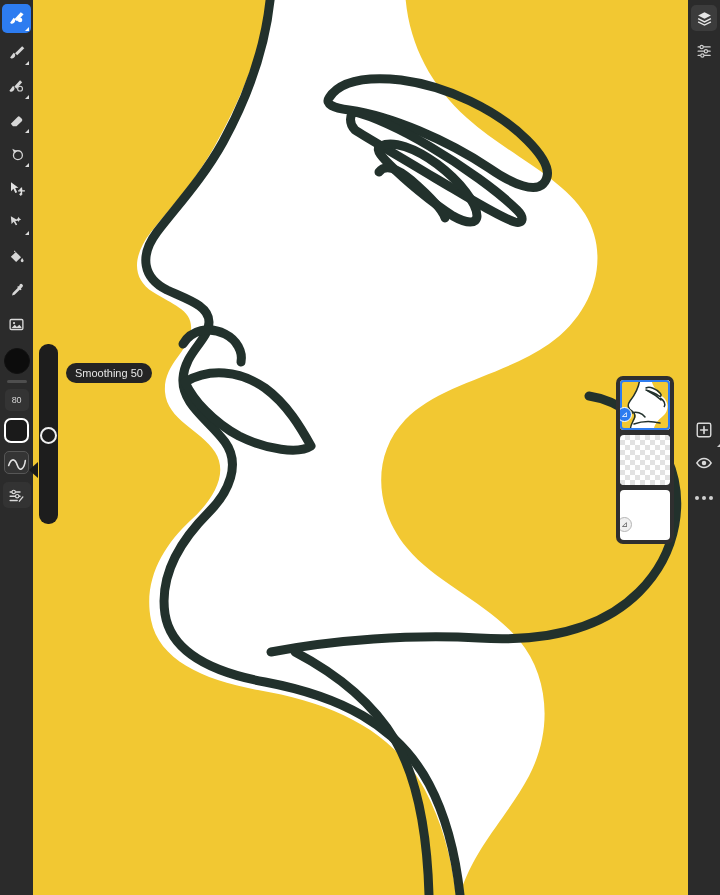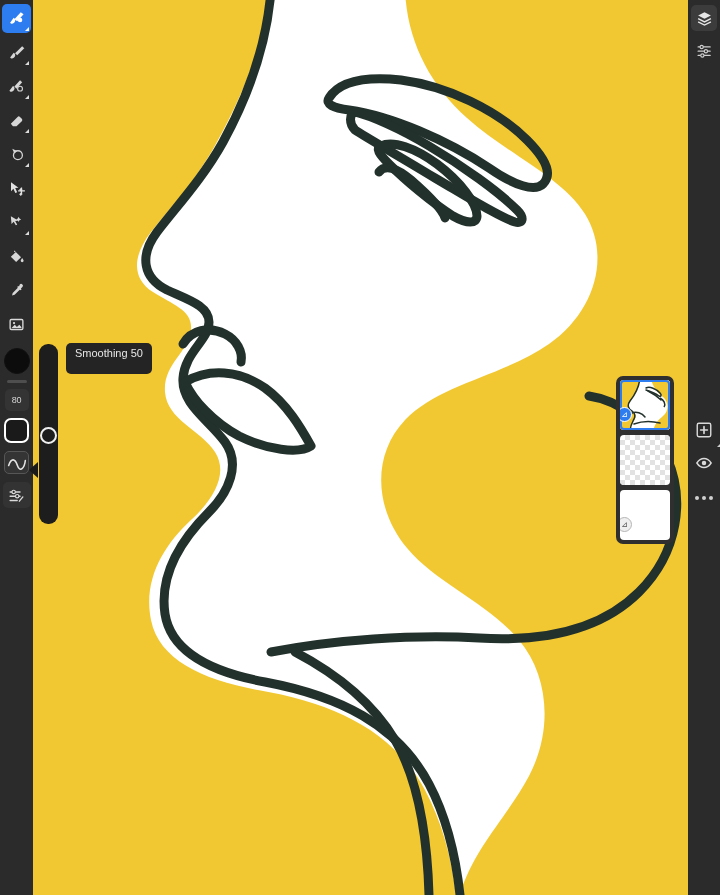--- a/index.html
+++ b/index.html
@@ -121,26 +121,26 @@
     left: 40px; top: 427px;
     width: 17px; height: 17px;
     border: 2px solid #efefef;
     border-radius: 50%;
     background: transparent;
     z-index: 23;
     cursor: grab;
   }
   #smoothing-tooltip {
     position: absolute;
-    left: 66px; top: 343px;
-    padding: 4px 9px 15px 9px;
+    left: 66px; top: 363px;
+    padding: 4px 9px 4px 9px;
     background: #242424;
     color: #e6e6e6;
     font-size: 11px;
-    border-radius: 5px;
+    border-radius: 10px;
     white-space: nowrap;
     z-index: 25;
   }
 
   
   #right-toolbar {
     position: absolute; right: 0; top: 0;
     width: 32px; height: 895px;
     background: #2b2b2b;
     z-index: 20;

